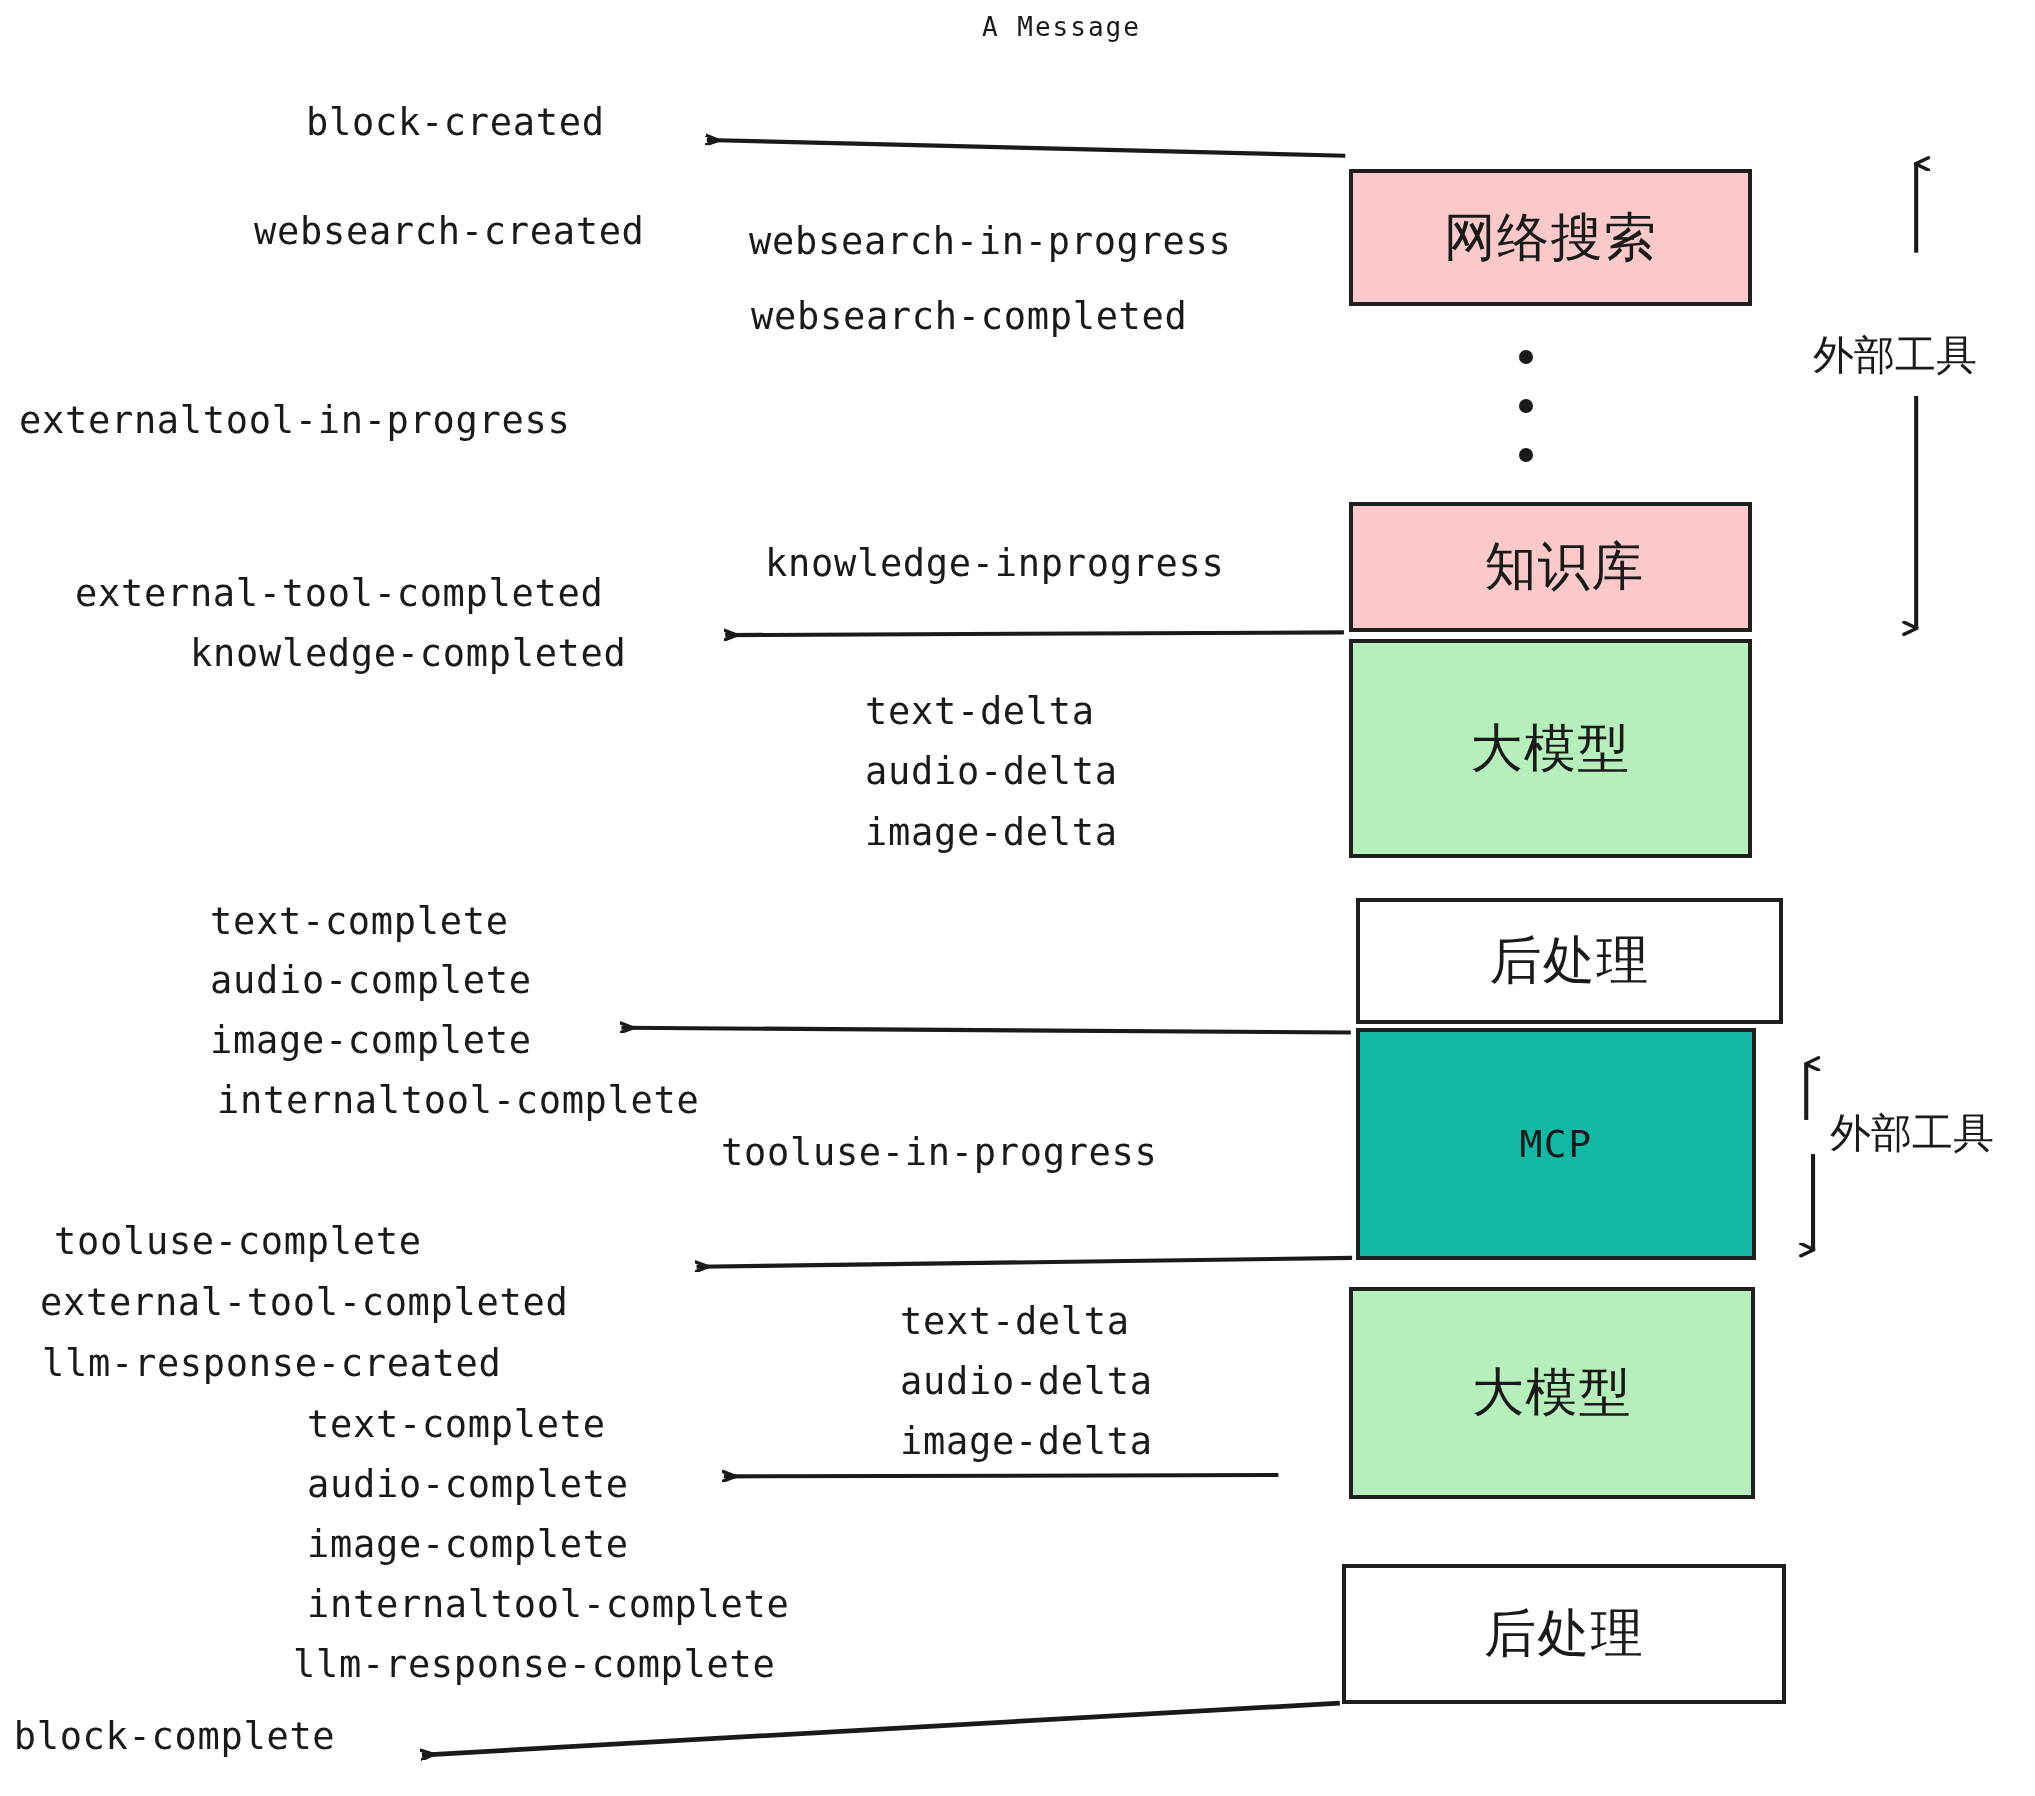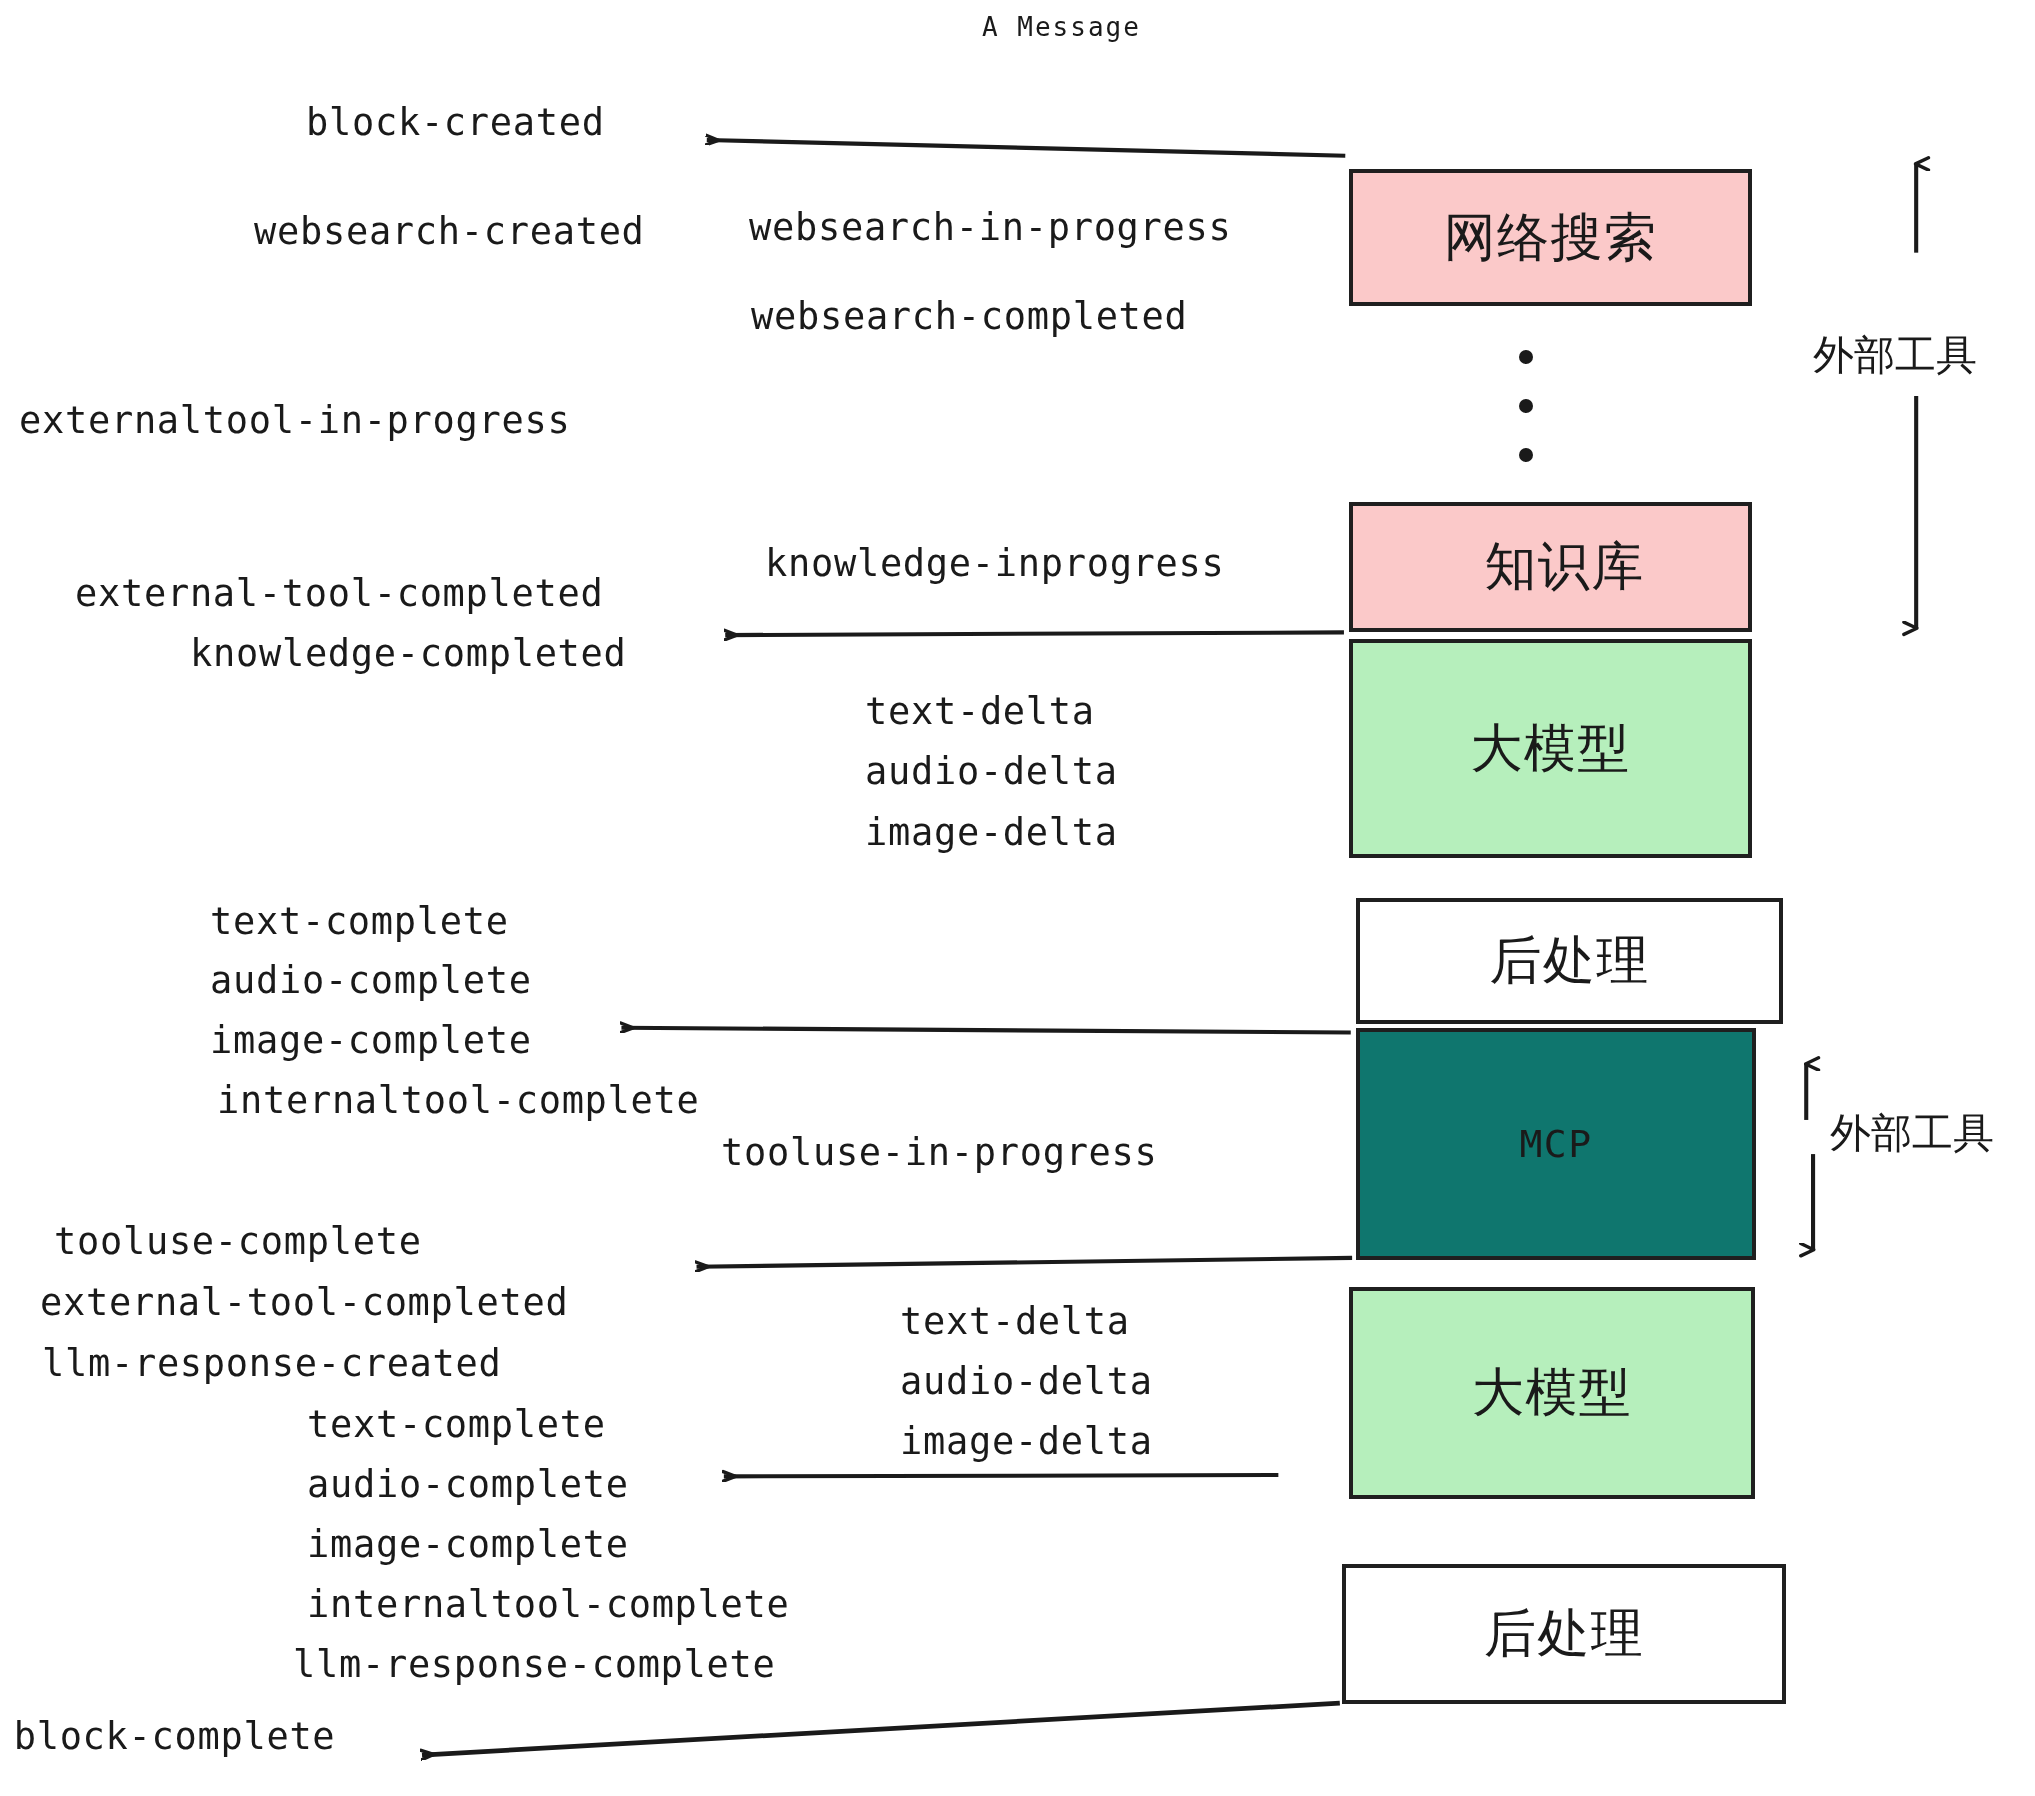--- a/index.html
+++ b/index.html
@@ -84,37 +84,37 @@
 <body>
 
 <div id="canvas">
 
   <div class="title" style="left:982px; top:13.7px;">A Message</div>
 
   <div class="box" id="box-websearch" style="left: 1349px; top: 169px; width: 403px; height: 137px; background: rgb(251, 201, 201);">网络搜索</div>
   <div class="box" id="box-knowledge" style="left: 1349px; top: 502px; width: 403px; height: 130px; background: rgb(251, 201, 201); padding-left: 28px;">知识库</div>
   <div class="box" id="box-llm-1" style="left: 1349px; top: 639px; width: 403px; height: 219px; background: rgb(182, 239, 188);">大模型</div>
   <div class="box" id="box-postproc-1" style="left: 1356px; top: 898px; width: 427px; height: 126px; background: rgb(255, 255, 255);">后处理</div>
-  <div class="box mono-label" id="box-mcp" style="left: 1356px; top: 1028px; width: 400px; height: 232px; background: #0f766e;">MCP</div>
+  <div class="box mono-label" id="box-mcp" style="left: 1356px; top: 1028px; width: 400px; height: 232px; background: #14b8a6;">MCP</div>
   <div class="box" id="box-llm-2" style="left: 1349px; top: 1287px; width: 406px; height: 212px; background: rgb(182, 239, 188);">大模型</div>
   <div class="box" id="box-postproc-2" style="left: 1342px; top: 1564px; width: 444px; height: 140px; background: rgb(255, 255, 255);">后处理</div>
 
   <div class="dots" style="left:1518px; top:350px; width:16.4px; height:112px;">
     <i></i>
       <i></i>
       <i></i>
   </div>
 
   <div class="side-label" id="side-0" style="left: 1813px; top: 335px;">外部工具</div>
   <div class="side-label" id="side-1" style="left: 1830px; top: 1113px;">外部工具</div>
 
   <div id="events-layer">
       <div class="evt" style="left: 306px; top: 104px;">block-created</div>
       <div class="evt" style="left: 254px; top: 165px; margin-top: 48px;">websearch-created</div>
-      <div class="evt" style="left: 749px; top: 209px;">websearch-in-progress</div>
+      <div class="evt" style="left: 749px; top: 223px;">websearch-in-progress</div>
       <div class="evt" style="left: 751px; top: 298px;">websearch-completed</div>
       <div class="evt" style="left: 19px; top: 402px;">externaltool-in-progress</div>
       <div class="evt" style="left: 765px; top: 545px;">knowledge-inprogress</div>
       <div class="evt" style="left: 75px; top: 575px;">external-tool-completed</div>
       <div class="evt" style="left: 190px; top: 635px;">knowledge-completed</div>
       <div class="evt" style="left: 865px; top: 693px;">text-delta</div>
       <div class="evt" style="left: 865px; top: 753px;">audio-delta</div>
       <div class="evt" style="left: 865px; top: 814px;">image-delta</div>
       <div class="evt" style="left: 210px; top: 903px;">text-complete</div>
       <div class="evt" style="left: 210px; top: 962px;">audio-complete</div>

